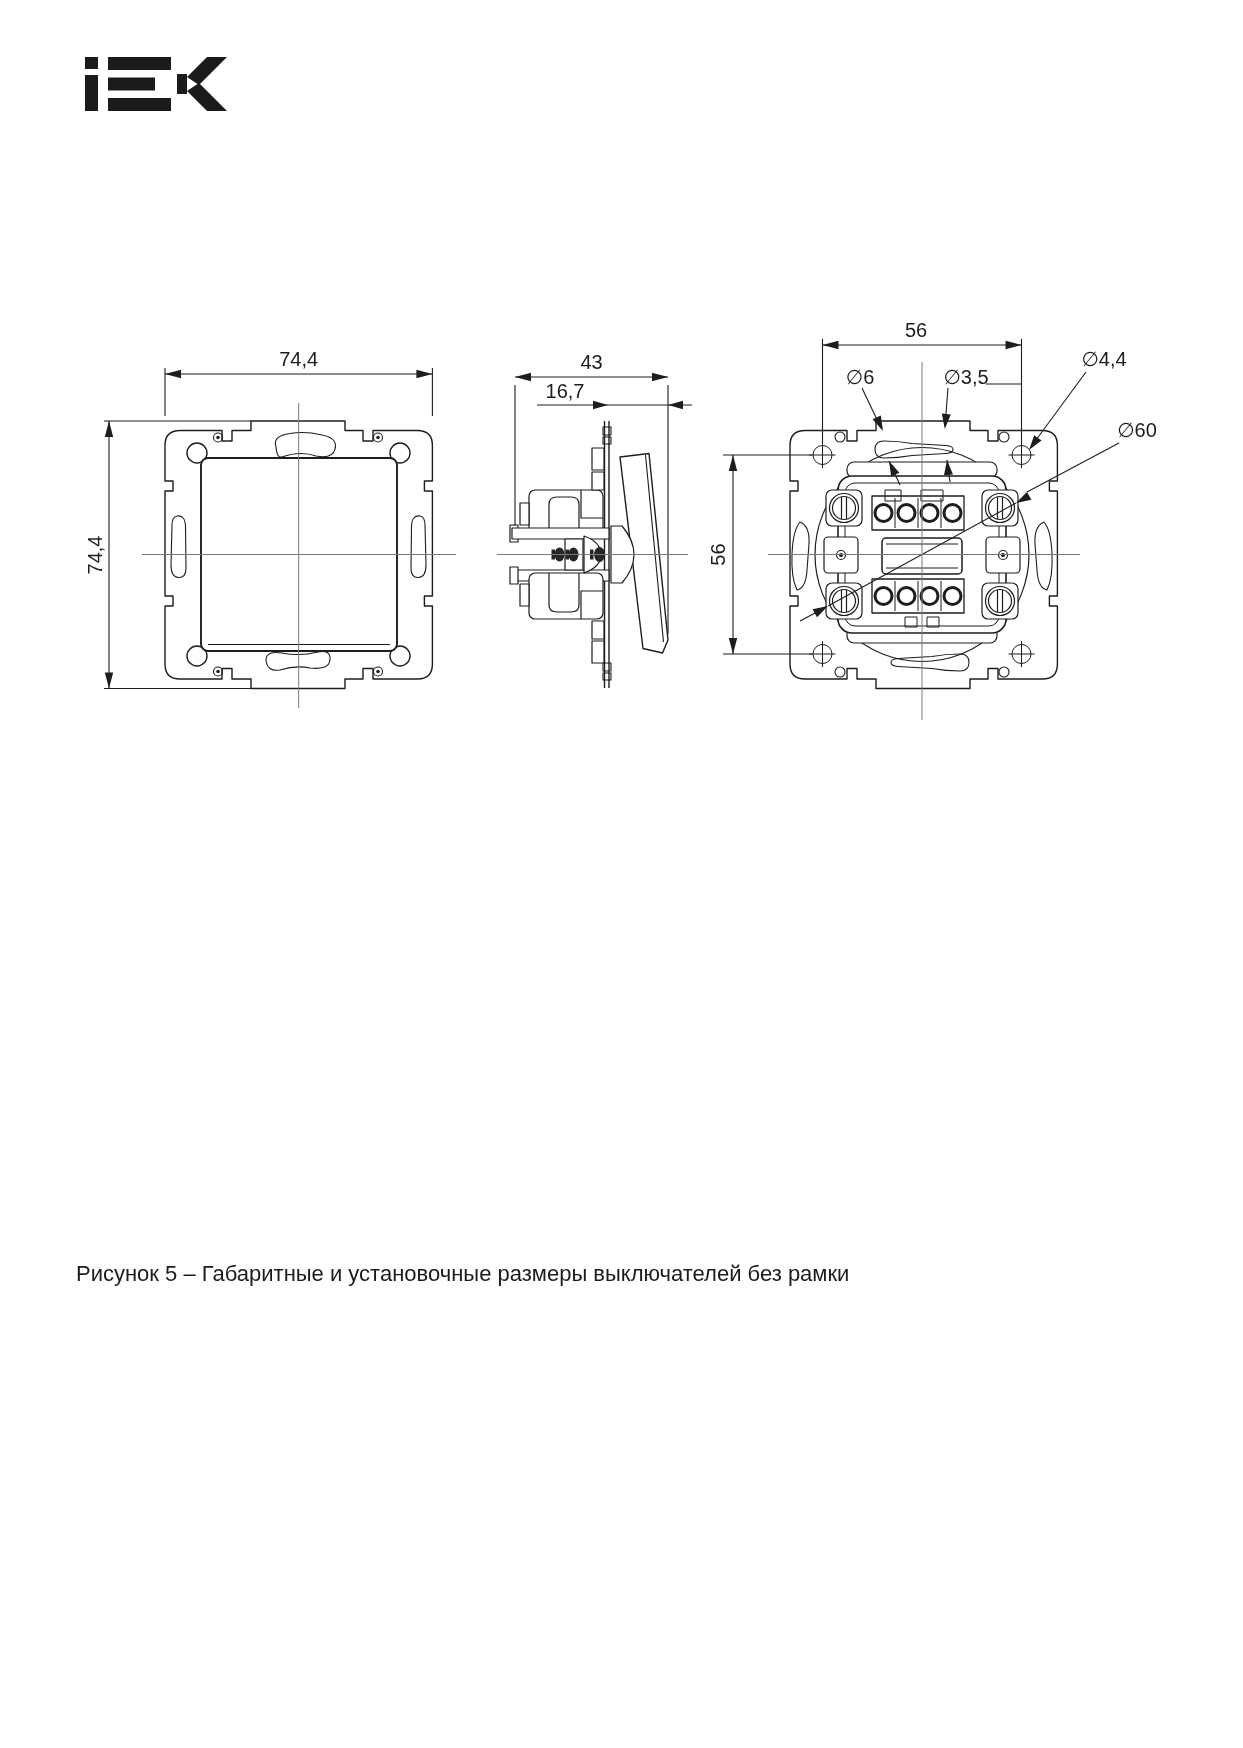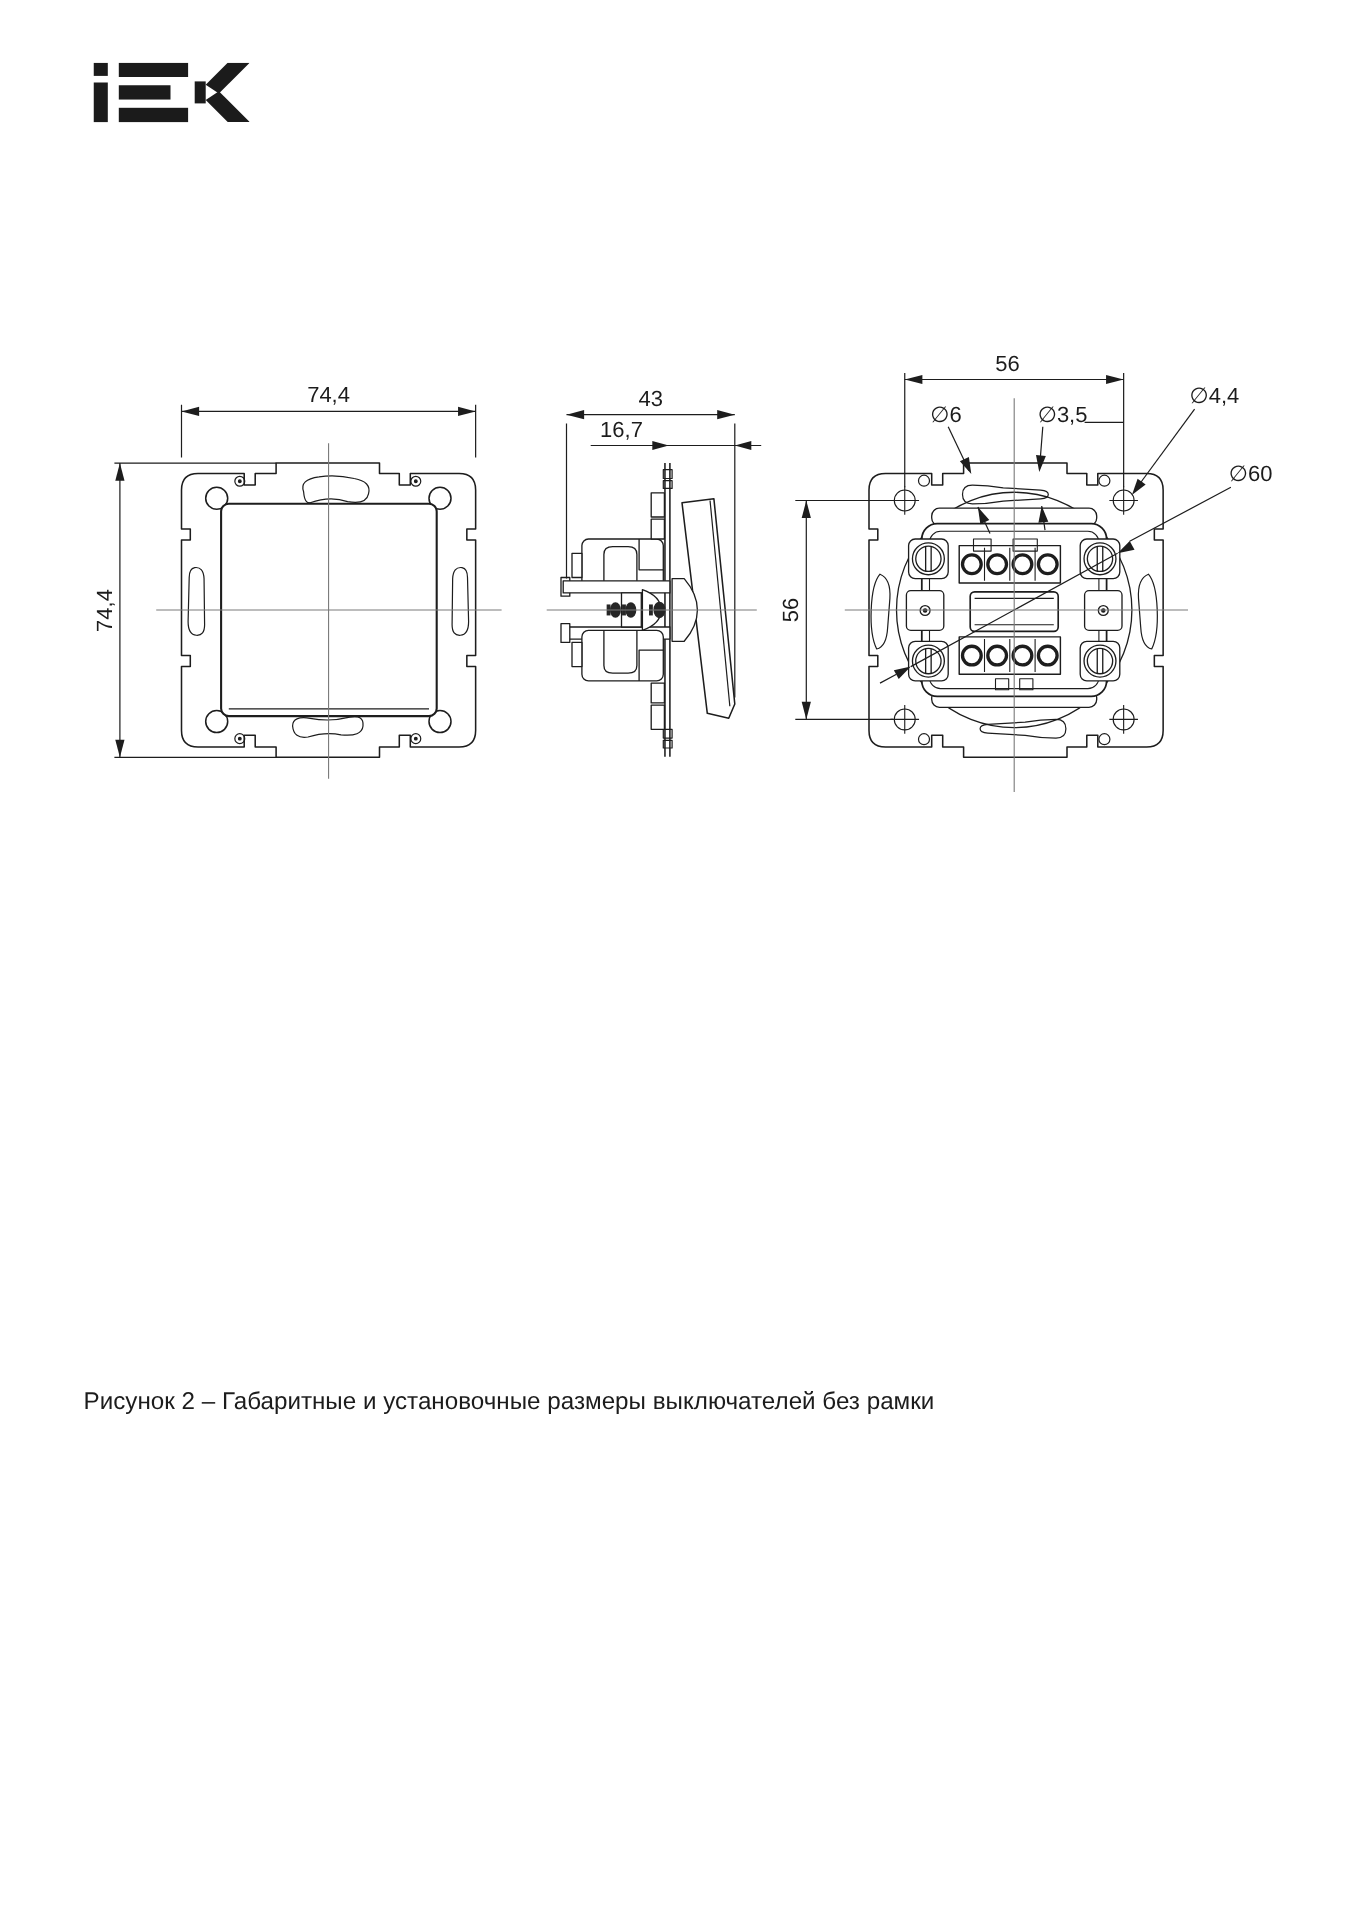--- a/index.html
+++ b/index.html
@@ -294,16 +294,16 @@
         <text transform="translate(725 554.5) rotate(-90)" text-anchor="middle">56</text>
         <text x="860" y="384" text-anchor="middle">∅6</text>
         <text x="966" y="384" text-anchor="middle">∅3,5</text>
         <text x="1104" y="366" text-anchor="middle">∅4,4</text>
         <text x="1137" y="437" text-anchor="middle">∅60</text>
       </g>
     </g>
   </svg>
 
   <div class="caption">
-    <span>Рисунок 2 – Габаритные и установочные размеры выключателей без рамки</span>
+    <span>Рисунок 5 – Габаритные и установочные размеры выключателей без рамки</span>
   </div>
 
 </div>
 
 </body></html>

